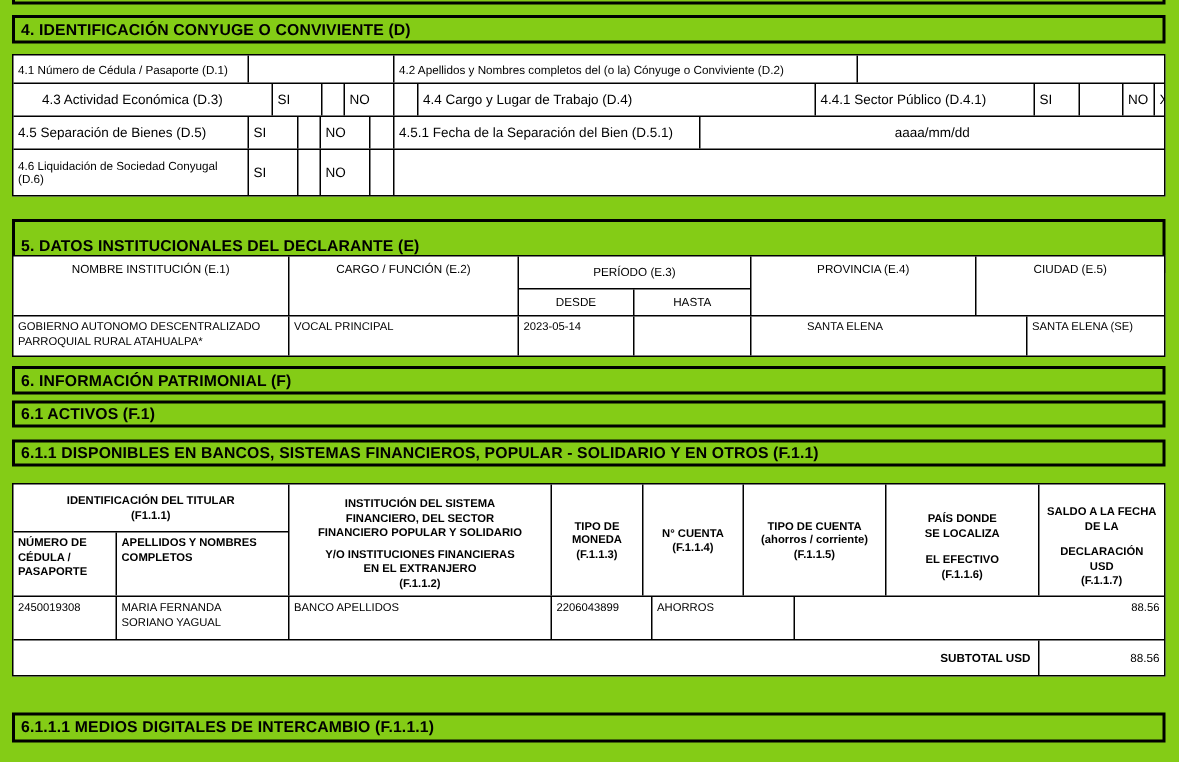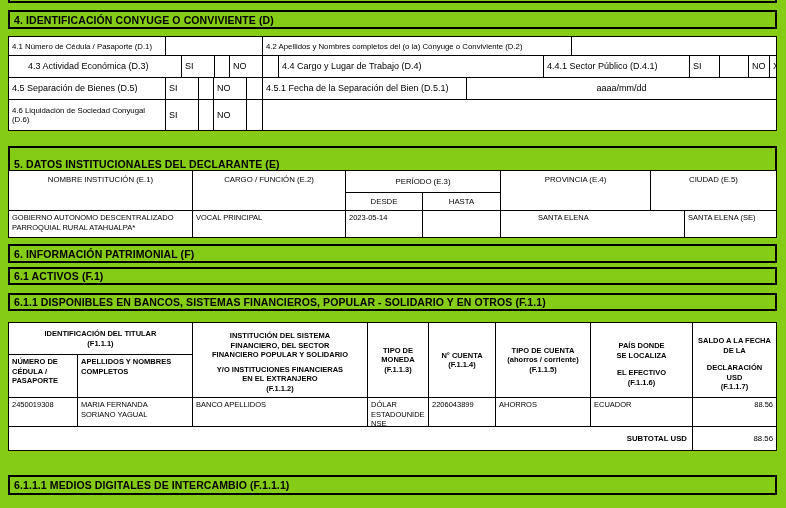--- a/index.html
+++ b/index.html
@@ -166,26 +166,22 @@
 USD
 (F.1.1.7)</div>
         </div>
       </div>
     </div>
     <div class="fr" style="height:29px;">
       <div class="c xs topal" style="flex:0 0 69px;">2450019308</div>
       <div class="c xs topal pre" style="flex:0 0 115px;">MARIA FERNANDA
 SORIANO YAGUAL</div>
       <div class="c xs topal" style="flex:0 0 175px;">BANCO APELLIDOS</div>
-      <div class="c xs topal pre" style="flex:0 0 61px;">DÓLAR
-ESTADOUNIDE
-NSE</div>
       <div class="c xs topal" style="flex:0 0 67px;">2206043899</div>
       <div class="c xs topal" style="flex:0 0 95px;">AHORROS</div>
-      <div class="c xs topal" style="flex:0 0 102px;">ECUADOR</div>
       <div class="c xs topal rgt grow endc">88.56</div>
     </div>
     <div class="fr last" style="height:23px;">
       <div class="c sm b rgt" style="flex:0 0 684px; padding-right:5px;">SUBTOTAL USD</div>
       <div class="c sm rgt grow endc">88.56</div>
     </div>
   </div>
 
   <div class="abs hbox" style="left:8px; top:475px; width:769px; height:20px;">6.1.1.1 MEDIOS DIGITALES DE INTERCAMBIO (F.1.1.1)</div>
 

